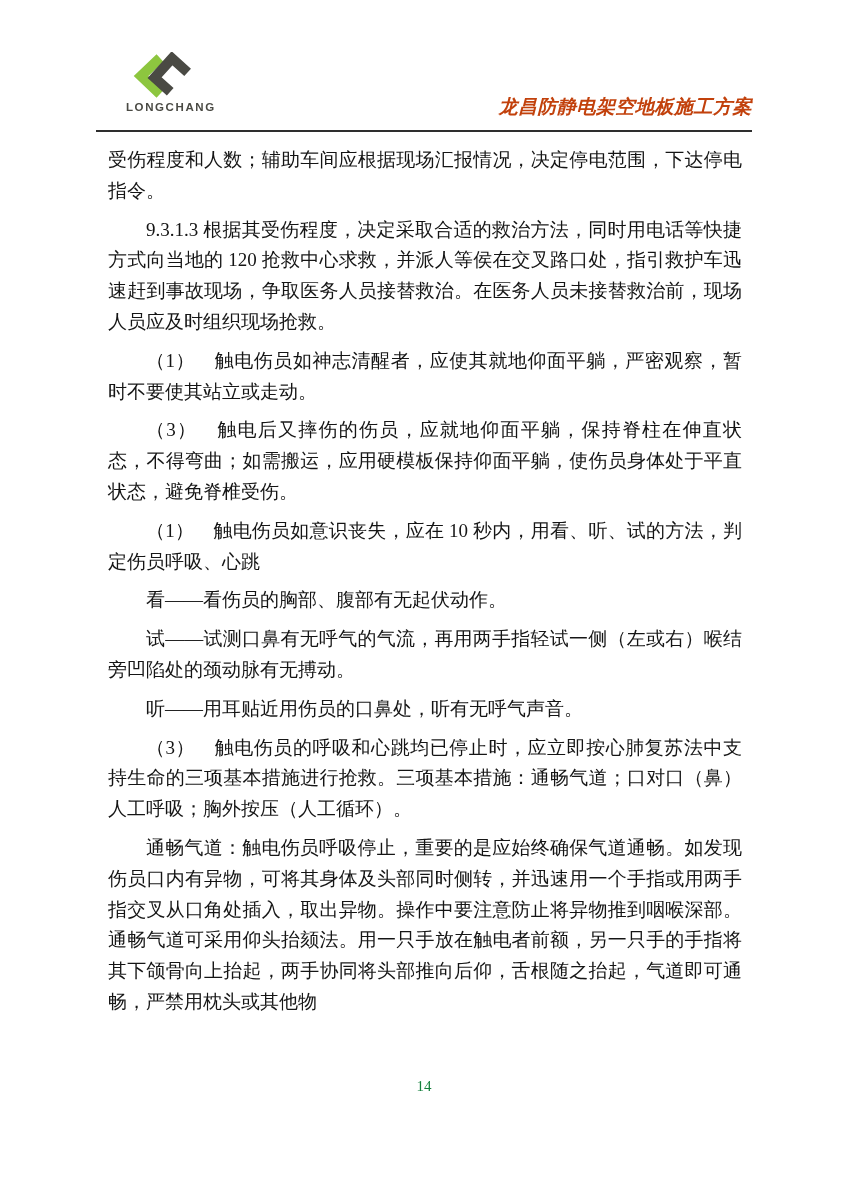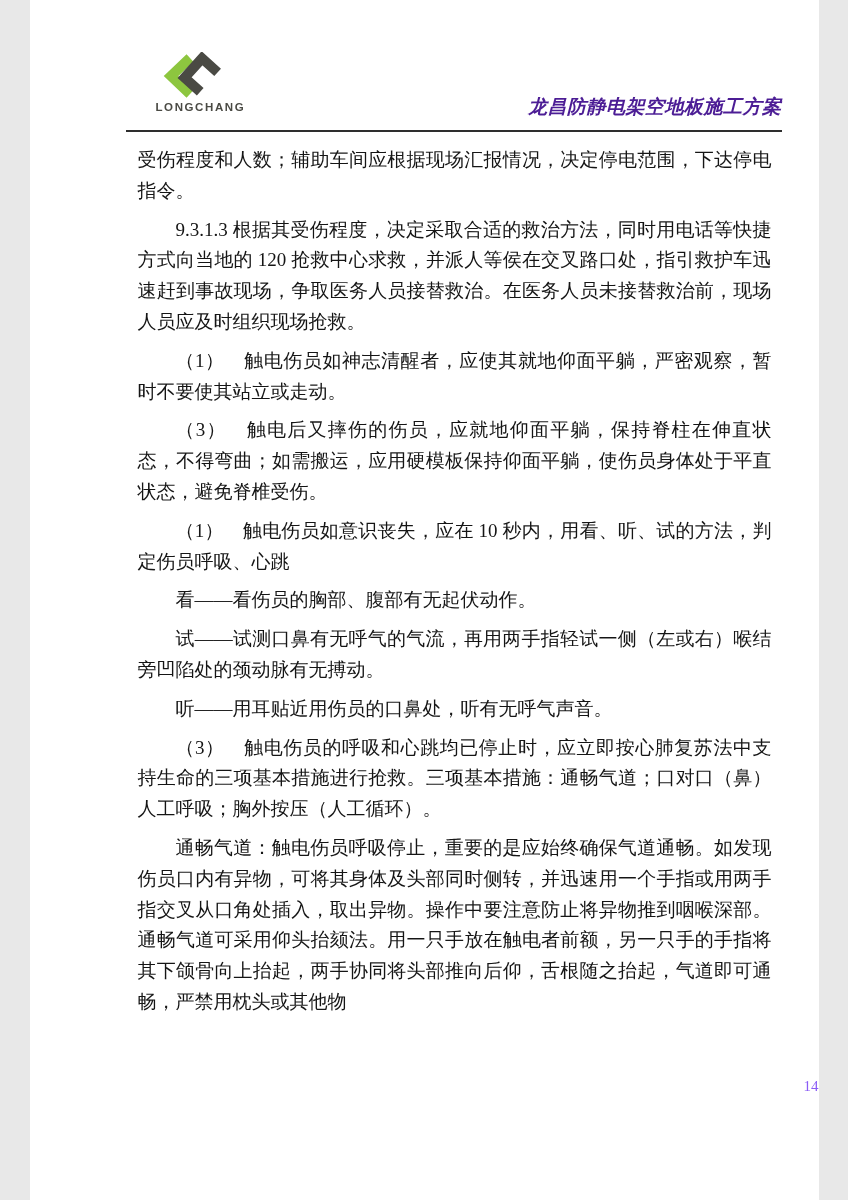--- a/index.html
+++ b/index.html
@@ -1,25 +1,24 @@
 <!DOCTYPE html>
 <html><head>
 <meta charset="utf-8">
 <style>
   html, body { margin: 0; padding: 0; background: #e8e8e8; }
   .page {
     position: relative;
-    width: 752px;
+    width: 848px;
     height: 1200px;
     margin: 0 auto;
     background: #ffffff;
     font-family: "Liberation Serif", "DejaVu Serif", serif;
     color: #151515;
     overflow: hidden;
-    padding-left: 37px;
   }
   .header {
     position: absolute;
     top: 52px;
     left: 96px;
     width: 656px;
     height: 72px;
   }
   .logo-block {
     position: absolute;
@@ -39,21 +38,21 @@
     color: #4a4a44;
   }
   .doc-title {
     position: absolute;
     right: 0;
     bottom: 4px;
     font-style: italic;
     font-weight: bold;
     font-size: 19px;
     letter-spacing: 0.5px;
-    color: #4c1d95;
+    color: #c2410c;
   }
   .header-rule {
     position: absolute;
     top: 130px;
     left: 96px;
     width: 656px;
     height: 0;
     border-top: 2px solid #2e2e2e;
   }
   .content {
@@ -65,23 +64,23 @@
     line-height: 30.8px;
     text-align: justify;
   }
   .content p.para { margin: 8px; }
   .content p.para.indent { text-indent: 2em; }
   .page-num {
     position: absolute;
     top: 1078px;
     left: 0;
     width: 100%;
-    text-align: right;
+    text-align: center;
     font-size: 15px;
-    color: #8b5cf6;
+    color: #15803d;
   }
 </style>
 </head>
 <body>
 
 <div class="page">
 
   <div class="header">
     <div class="logo-block">
       <svg class="logo-icon" width="60" height="48" viewBox="0 0 60 48">

